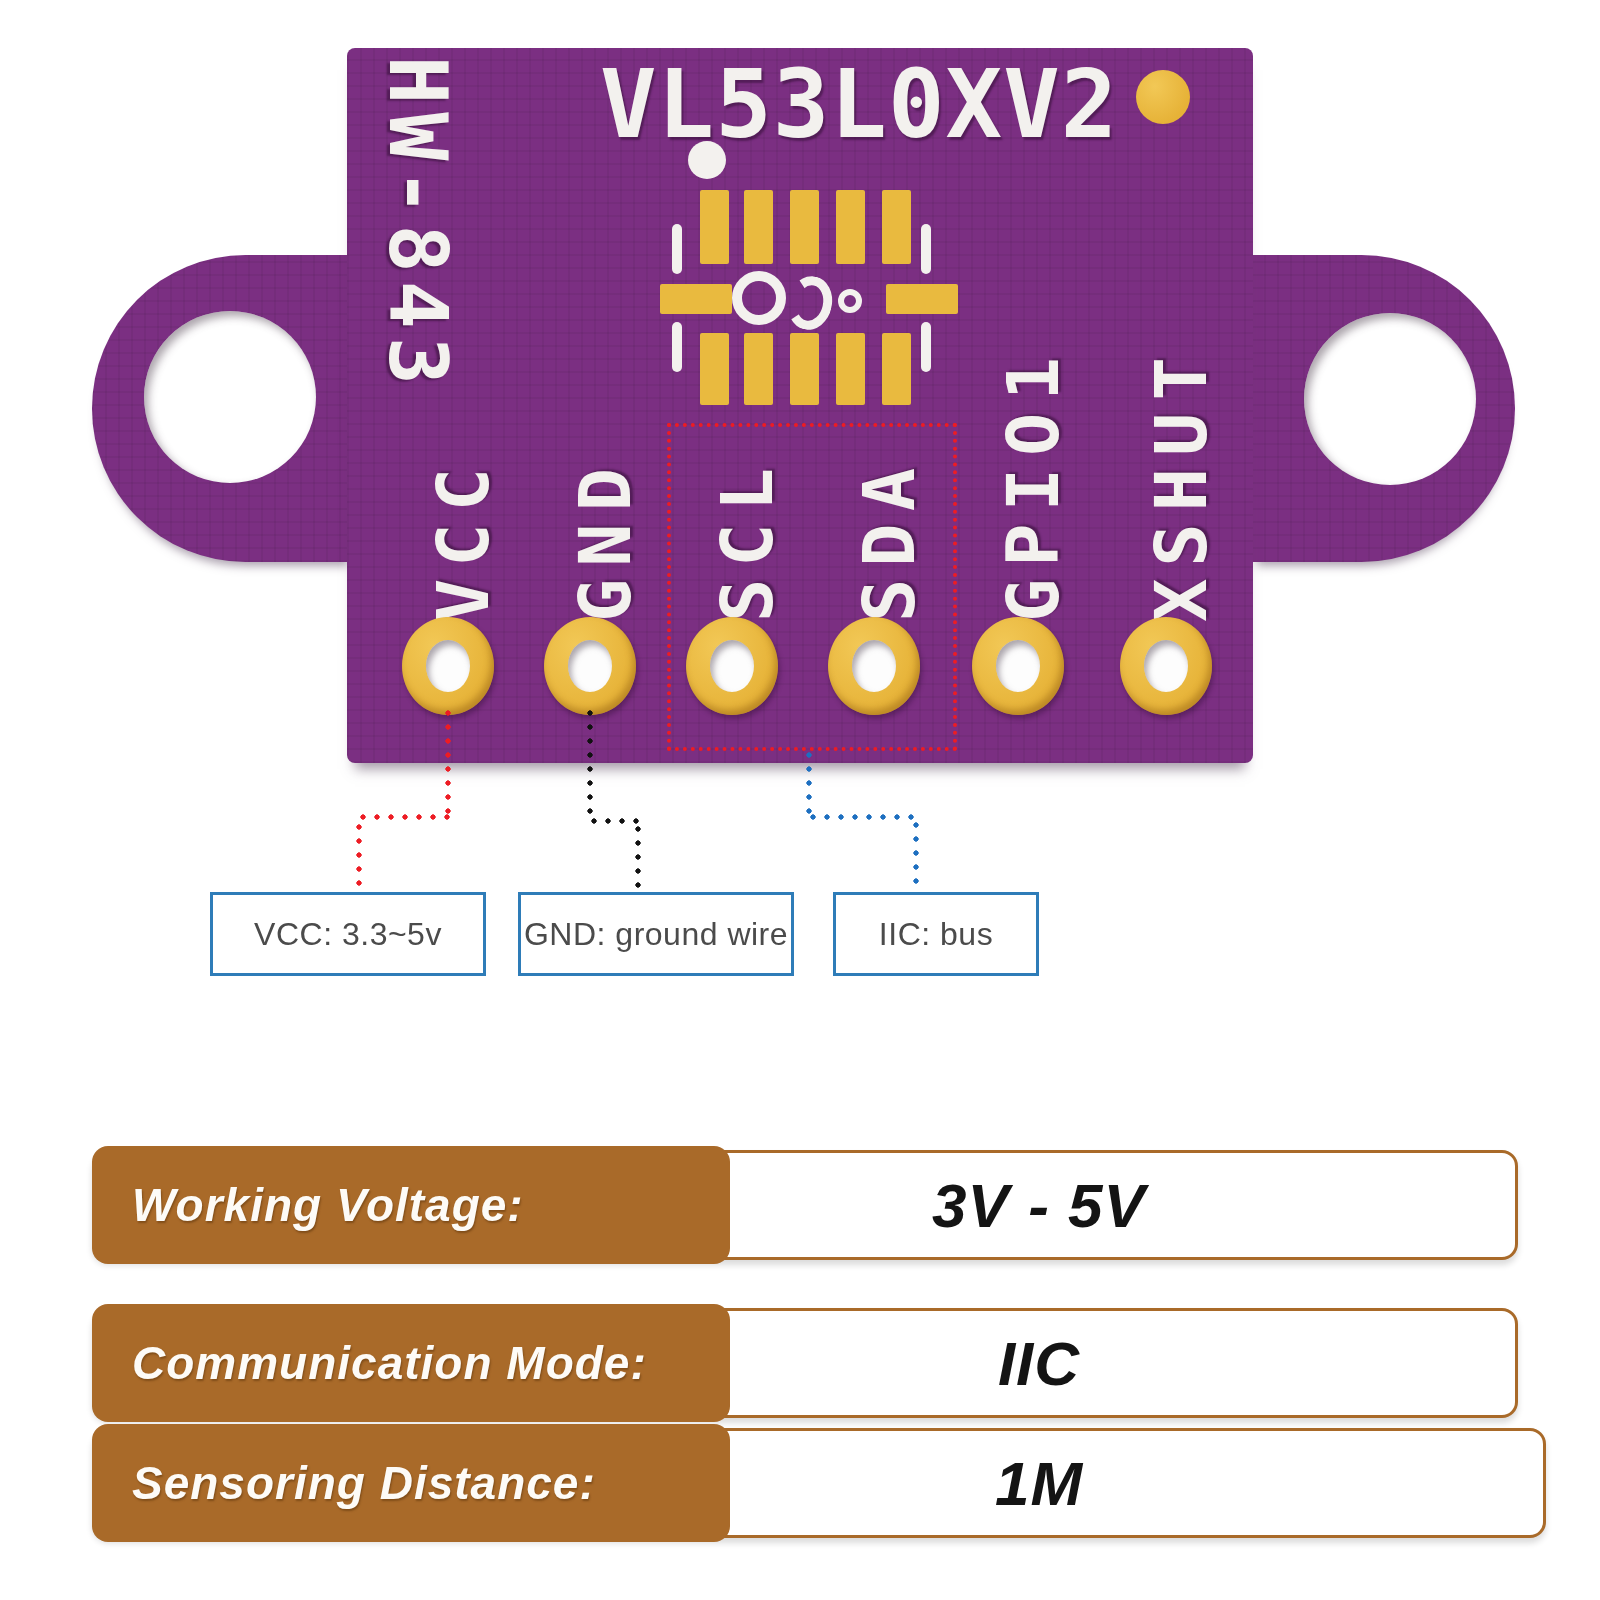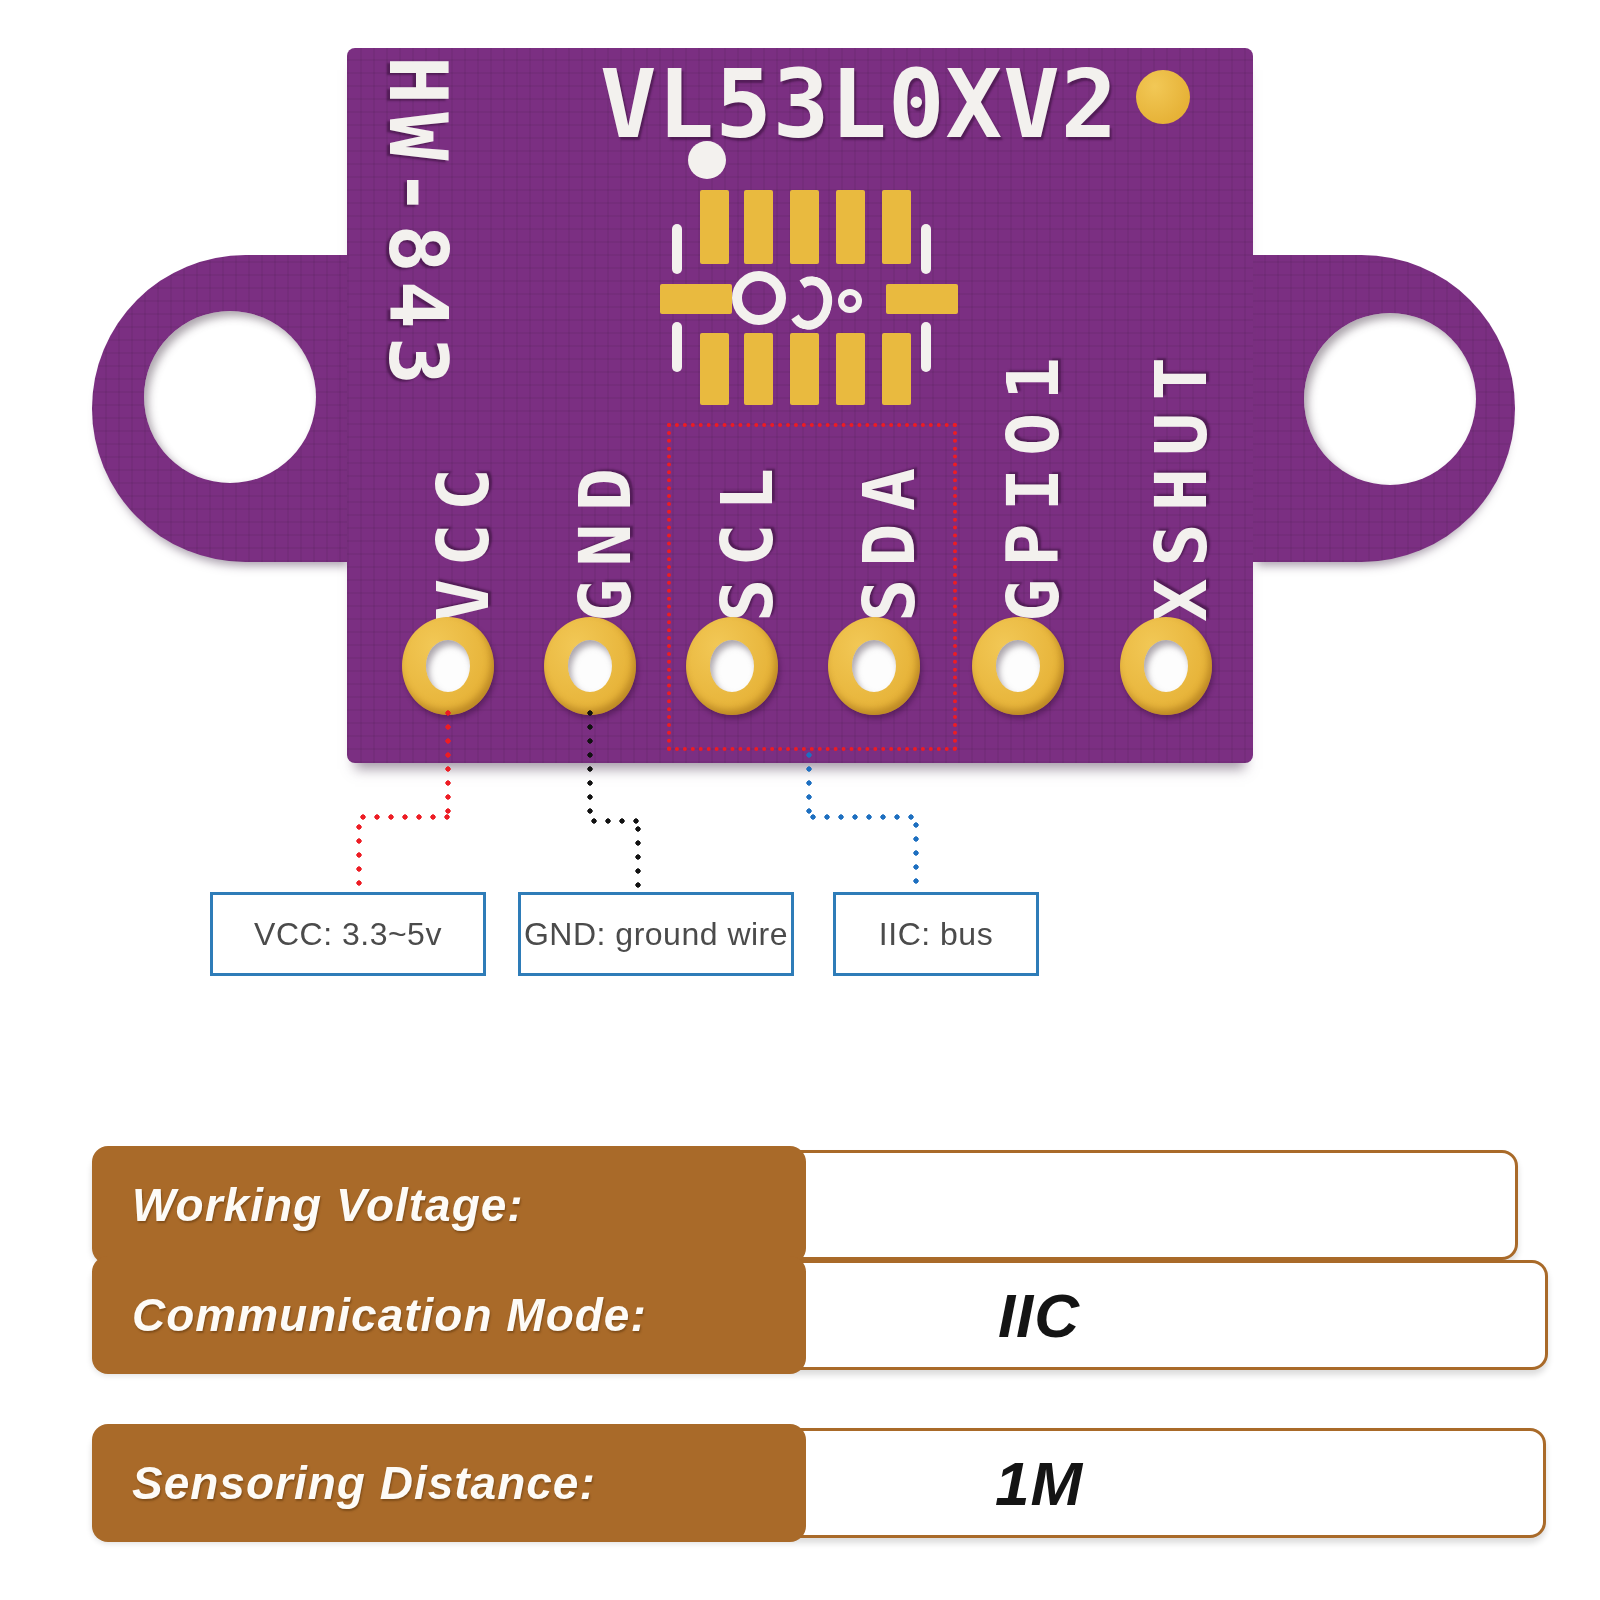--- a/index.html
+++ b/index.html
@@ -38,21 +38,21 @@
   .hl-box{border:4px dotted #ed1c24;}
   .dot-v{width:6px;background-image:radial-gradient(circle, var(--c) 2.4px, transparent 2.9px);
          background-size:6px 14px;background-repeat:repeat-y;background-position:center top;}
   .dot-h{height:6px;background-image:radial-gradient(circle, var(--c) 2.4px, transparent 2.9px);
          background-size:14px 6px;background-repeat:repeat-x;background-position:left center;}
   .callout{background:#fff;border:3px solid #2e7cb8;display:flex;align-items:center;
          justify-content:center;color:#4b4b4b;font-size:32px;letter-spacing:0.5px;}
   
   .spec-row{left:92px;width:1420px;height:104px;background:#fff;border:3px solid #a96a29;
          border-radius:16px;box-shadow:0 5px 6px rgba(0,0,0,0.14);}
-  .spec-label-cell{position:absolute;left:-3px;top:-7px;width:714px;height:118px;
+  .spec-label-cell{position:absolute;left:-3px;top:-7px;width:638px;height:118px;
          background:#a96a29;border-radius:16px;display:flex;align-items:center;}
   .spec-label-cell span{padding-left:40px;color:#fdfbf7;font-size:46px;font-weight:bold;
          font-style:italic;letter-spacing:1px;text-shadow:1px 2px 2px rgba(90,50,10,0.5);}
   .spec-value{position:absolute;left:714px;top:0;width:460px;height:100%;display:flex;
          align-items:center;justify-content:center;color:#141414;font-size:62px;
          font-weight:bold;font-style:italic;letter-spacing:1px;}
 </style>
 </head>
 <body>
 
@@ -133,22 +133,23 @@
     <span>IIC: bus</span>
   </div>
   <div class="abs callout" style="left:518px;top:892px;width:270px;height:78px;">
     <span>GND: ground wire</span>
   </div>
 
   <div class="abs spec-row" style="top:1150px;">
     <div class="spec-label-cell">
       <span>Working Voltage:</span>
     </div>
+    <div class="spec-value">3V - 5V</div>
   </div>
-  <div class="abs spec-row" style="top:1260px;padding-left:30px;">
+  <div class="abs spec-row" style="top:1308px;">
     <div class="spec-label-cell">
       <span>Communication Mode:</span>
     </div>
     <div class="spec-value">IIC</div>
   </div>
   <div class="abs spec-row" style="top:1428px;padding-left:28px;">
     <div class="spec-label-cell">
       <span>Sensoring Distance:</span>
     </div>
     <div class="spec-value">1M</div>

